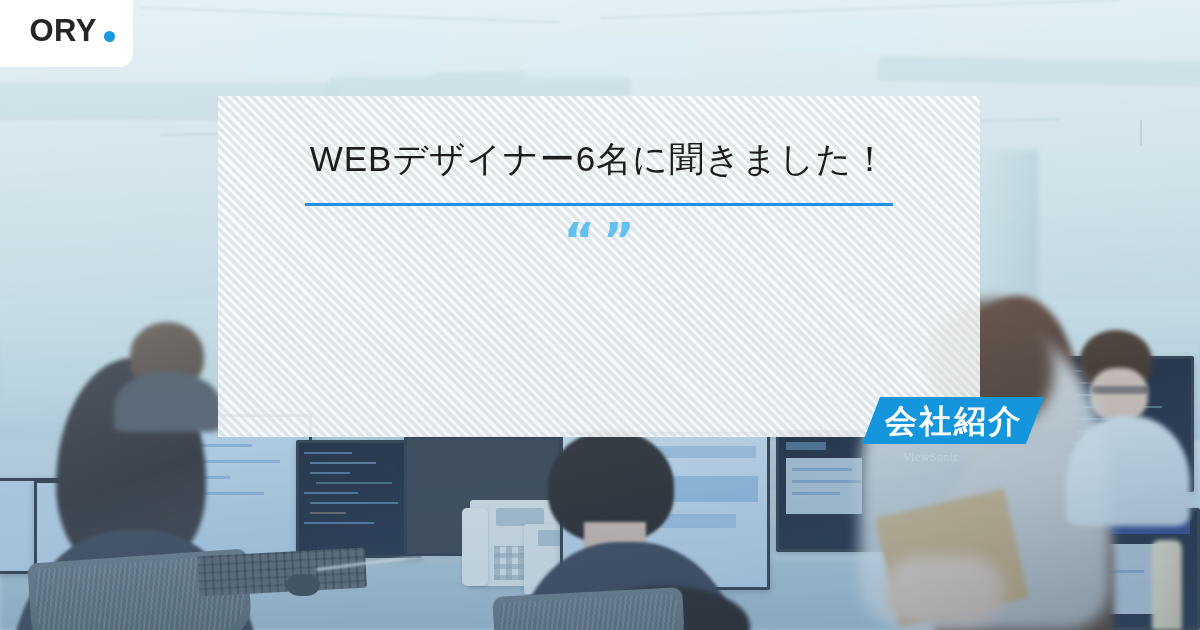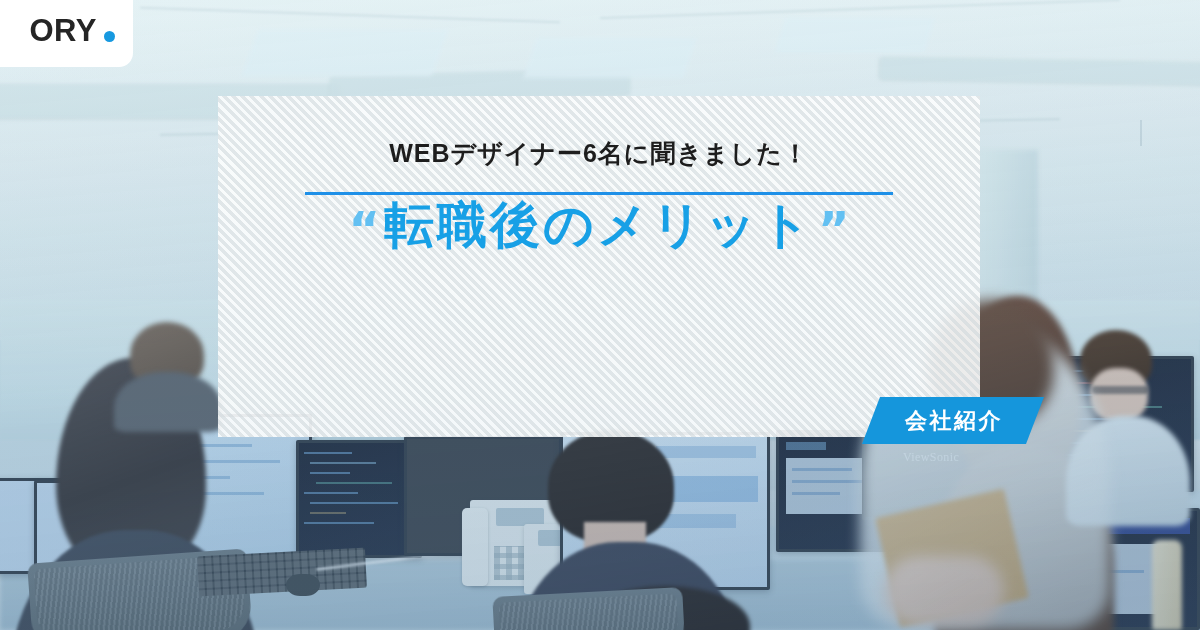--- a/index.html
+++ b/index.html
@@ -177,21 +177,21 @@
     background-image:repeating-linear-gradient(
         45deg,
         rgba(255,255,255,.0) 0px, rgba(255,255,255,.0) 3px,
         rgba(205,214,218,.55) 3px, rgba(205,214,218,.55) 6.5px);
     display:flex; flex-direction:column;
     align-items:center; justify-content:flex-start;
     padding-top:44px;
   }
 
   #kicker {
-    font-size:25px; font-weight:bold; color:#1d1d1d;
+    font-size:35px; font-weight:normal; color:#1d1d1d;
     letter-spacing:1px; line-height:1.1; white-space:nowrap;
   }
   #kicker-rule {
     width:588px; height:3px; background:#1e90e8;
     margin-top:24px;
   }
   #question {
     margin-top:14px;
     font-size:47px; font-weight:bold; color:#1d1d1d;
     letter-spacing:2px; line-height:1.15; white-space:nowrap;
@@ -215,21 +215,21 @@
   
   #category-badge {
     position:absolute; left:862px; top:397px;
     width:182px; height:47px;
     background:#1596dc;
     clip-path:polygon(18px 0, 182px 0, 164px 47px, 0 47px);
     display:flex; align-items:center; justify-content:center;
     z-index:30;
   }
   #category-badge span {
-    font-size:22px; font-weight:bold; color:#ffffff;
+    font-size:32px; font-weight:bold; color:#ffffff;
     letter-spacing:2.5px; padding-left:2px; line-height:1;
   }
 </style>
 </head>
 <body>
 
 <div id="stage">
   <div class="photo">
 
     <div class="ceiling"></div>
@@ -422,20 +422,19 @@
   <div class="logotype">
     <span>ORY</span><span class="logodot"></span>
   </div>
 </div>
 
 <div id="headline-panel">
   <div id="kicker">WEBデザイナー6名に聞きました！</div>
   <div id="kicker-rule"></div>
   <div id="emphasis-row">
     <span class="qmark open">“</span>
-    <span id="emphasis">転職後のメリット</span>
     <span class="qmark close">”</span>
   </div>
 </div>
 
 <div id="category-badge">
   <span>会社紹介</span>
 </div>
 
 </body></html>

